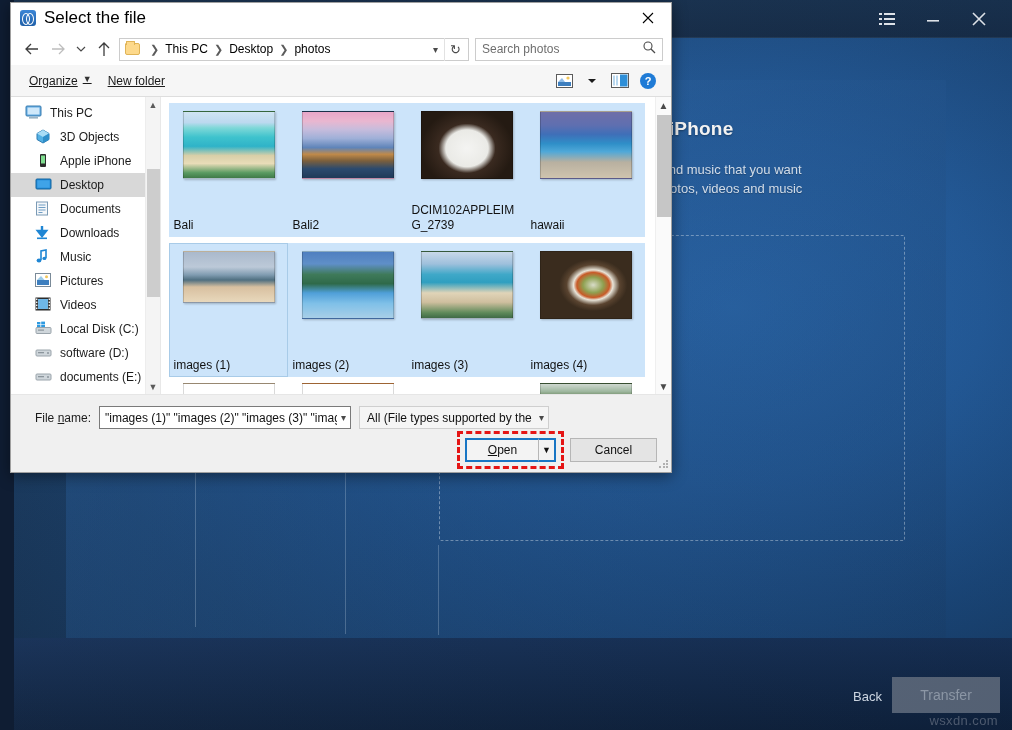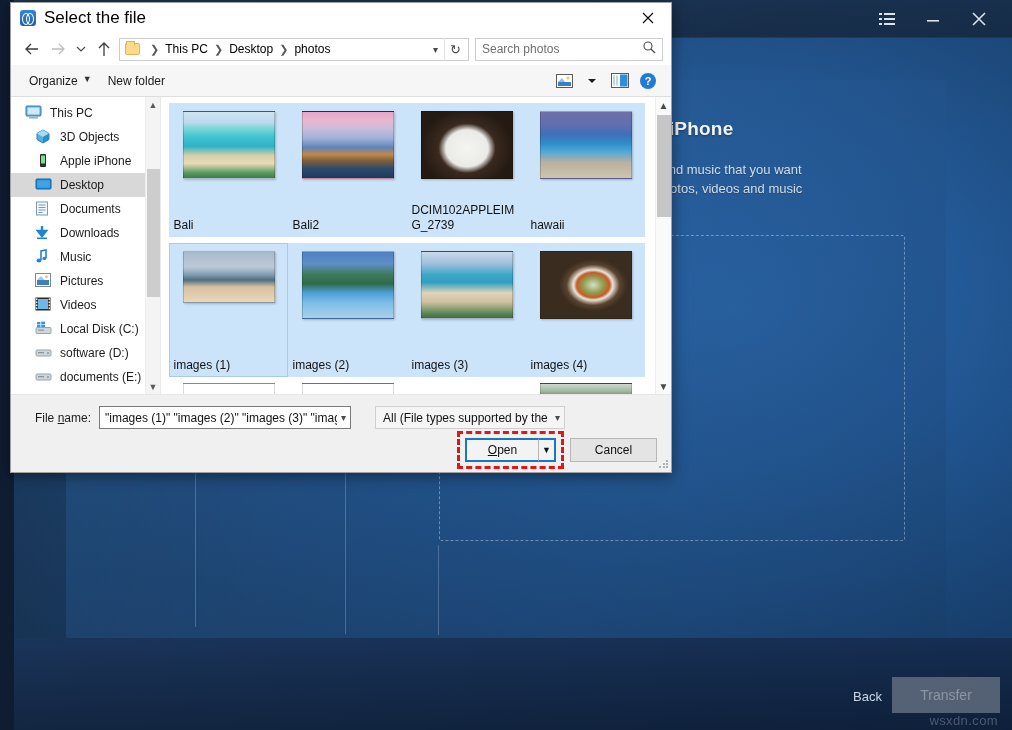--- a/index.html
+++ b/index.html
@@ -142,21 +142,21 @@
     margin-left: 6px; display: flex; align-items: center; padding: 0 6px;
     font-size: 12px; color: #6e6e6e; gap: 35px;
   }
   .searchbox .mag { margin-left: auto; color: #4a4a4a; }
 
   .dlg-toolbar {
     height: 32px; display: flex; align-items: center; padding: 0 10px; flex: none;
     background: #f6f6f6; border-bottom: 1px solid #dedede;
     font-size: 12px; color: #1b1b1b;
   }
-  .tb-item { padding: 3px 8px; display:flex; gap:5px; }
+  .tb-item { padding: 3px 8px; display:flex; gap:5px;text-decoration:underline; }
   .caret-dn { font-size: 9px; color:#333; }
   .tb-right { margin-left: auto; display: flex; align-items: center; gap: 2px; }
   .ico-box { width: 26px; height: 22px; display:flex; align-items:center; justify-content:center; }
   .help-circle {
     width: 16px; height: 16px; border-radius: 50%;
     background: #1f7bd6; color:#fff; font-size: 11px; font-weight: bold;
     display:flex; align-items:center; justify-content:center;
   }
 
   .dlg-body { flex: 1; display: flex; min-height: 0; background: #fff; }
@@ -229,21 +229,21 @@
   .fname-label { font-size: 12px; color: #1b1b1b; width: 66px; text-align: right; margin-right: 8px; }
   .fname-input {
     width: 252px; height: 23px; border: 1px solid #7a7a7a; background: #fff;
     display: flex; align-items: center; padding: 0 4px 0 5px; font-size: 12px; color: #111;
   }
   .fname-input .v { overflow:hidden; white-space:nowrap; flex:1; }
   .fname-input .cc { color:#4a4a4a; font-size:10px; padding-left:4px; }
   .ftype {
     width: 190px; height: 23px; border: 1px solid #cfcfcf; background: #f5f5f5;
     display: flex; align-items: center; padding: 0 4px 0 7px; font-size: 12px; color: #111;
-    margin-left: 24px;
+    margin-left: 8px;
   }
   .ftype .v { overflow:hidden; white-space:nowrap; flex:1; }
   .ftype .cc { color:#4a4a4a; font-size:10px; padding-left:4px; }
 
   .row2 { display: flex; align-items: center; justify-content: flex-end; margin-top: 9px; }
   .open-wrap { position: relative; display: flex; margin-right: 14px; }
   .redbox {
     position: absolute; left: -8px; top: -7px; right: -8px; bottom: -7px;
     border: 3px dashed #e51515; pointer-events: none;
   }

